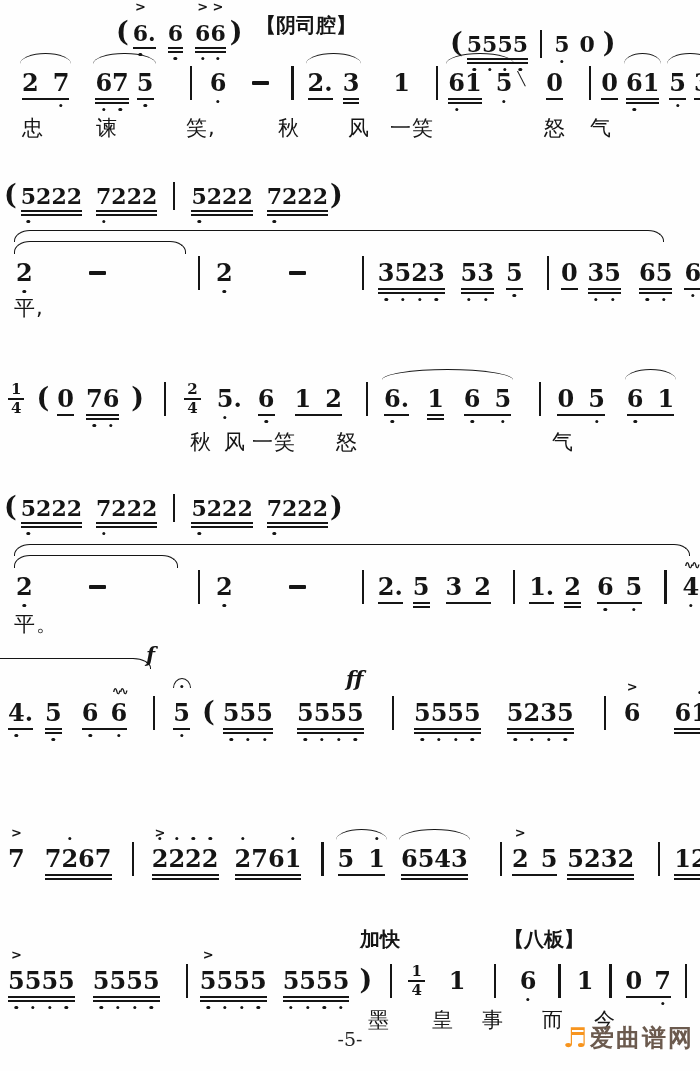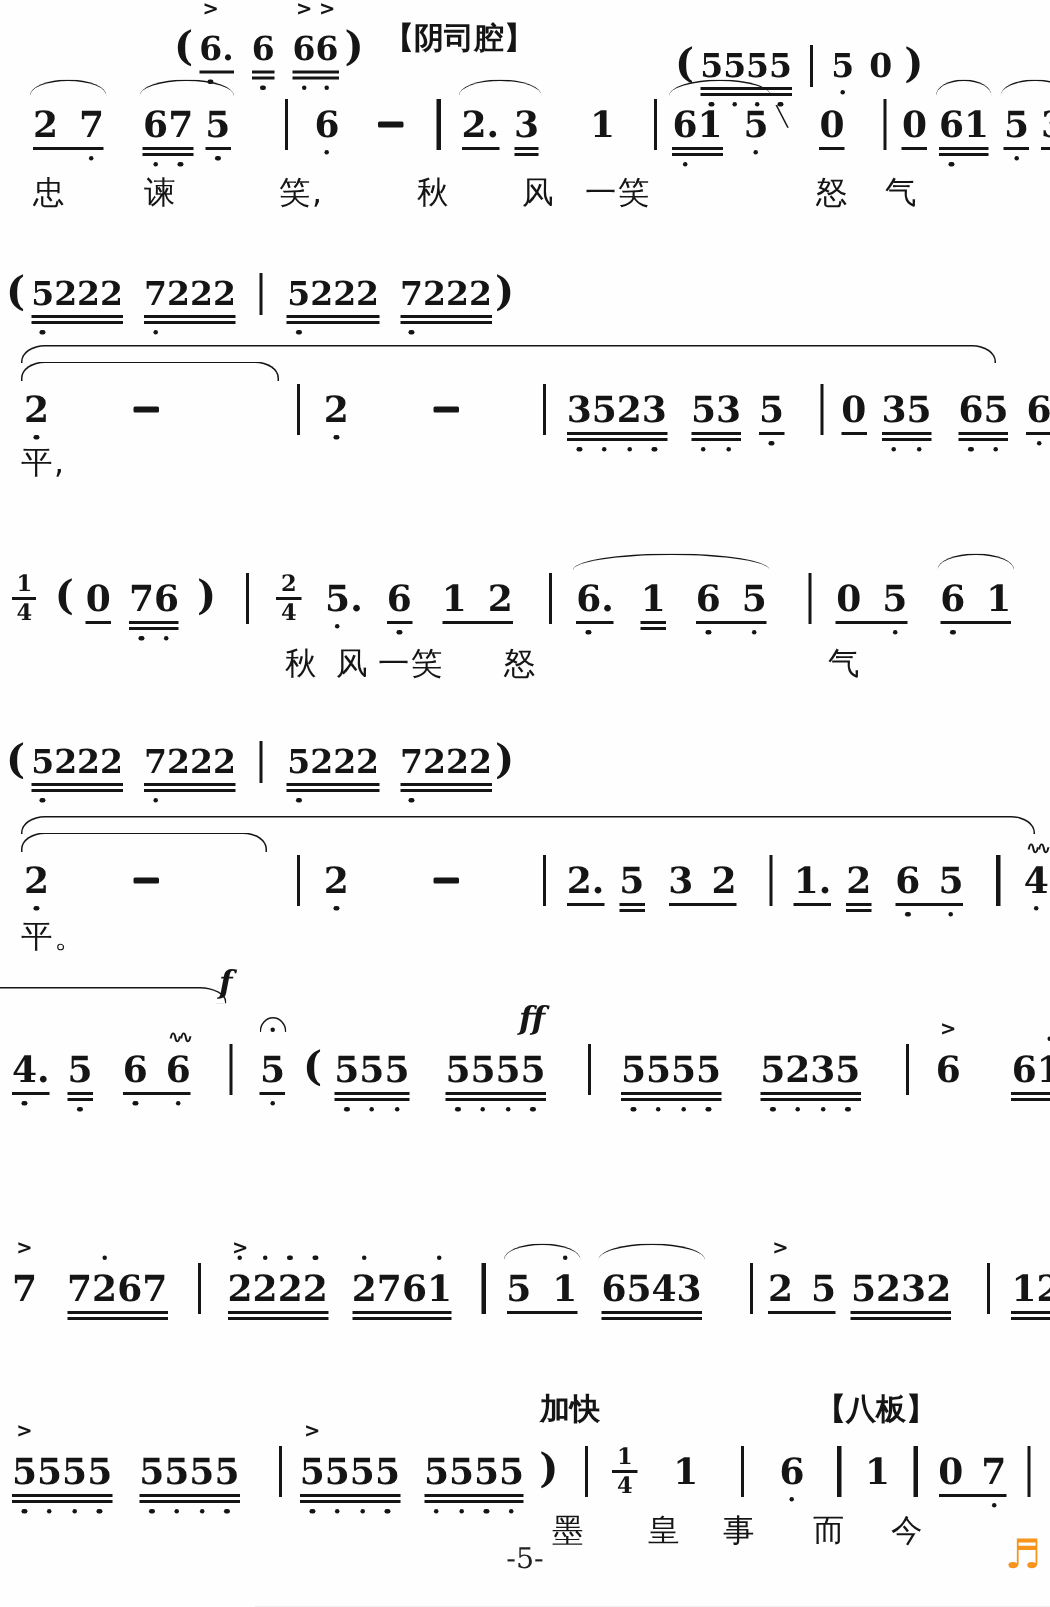--- a/index.html
+++ b/index.html
@@ -726,21 +726,21 @@
               <span class="ch">1</span>
               <span class="ch">2</span>
               <i class="ul u1"></i>
               <i class="ul u2"></i>
             </span>
           </span>
         </div>
       </div>
       <div class="system" style="top: 928px; height: 120px;">
         <div class="cnb" style="left: 360px; top: 0px;">加快</div>
-        <div class="cnb" style="left: 544px; top: 0px;">【八板】</div>
+        <div class="cnb" style="left: 504px; top: 0px;">【八板】</div>
         <div class="noterow" style="left: 8px; top: 36px;">
           <span class="tok">
             <span class="chs">
               <span class="ch">5<i class="db" style="bottom: -15px;"></i><i class="mk acc">&gt;</i></span>
               <span class="ch">5<i class="db" style="bottom: -15px;"></i></span>
               <span class="ch">5<i class="db" style="bottom: -15px;"></i></span>
               <span class="ch">5<i class="db" style="bottom: -15px;"></i></span>
               <i class="ul u1"></i>
               <i class="ul u2"></i>
             </span>
@@ -812,14 +812,15 @@
         <div class="lyr" style="left: 368px; top: 80px;">墨</div>
         <div class="lyr" style="left: 432px; top: 80px;">皇</div>
         <div class="lyr" style="left: 482px; top: 80px;">事</div>
         <div class="lyr" style="left: 542px; top: 80px;">而</div>
         <div class="lyr" style="left: 594px; top: 80px;">今</div>
       </div>
     </div>
   <div id="footer-pagenum">-5-</div>
   <div id="watermark">
     <span class="wicon">♬</span>
+    <span class="wtext">爱曲谱网</span>
   </div>
 </div>
 
 </body></html>

